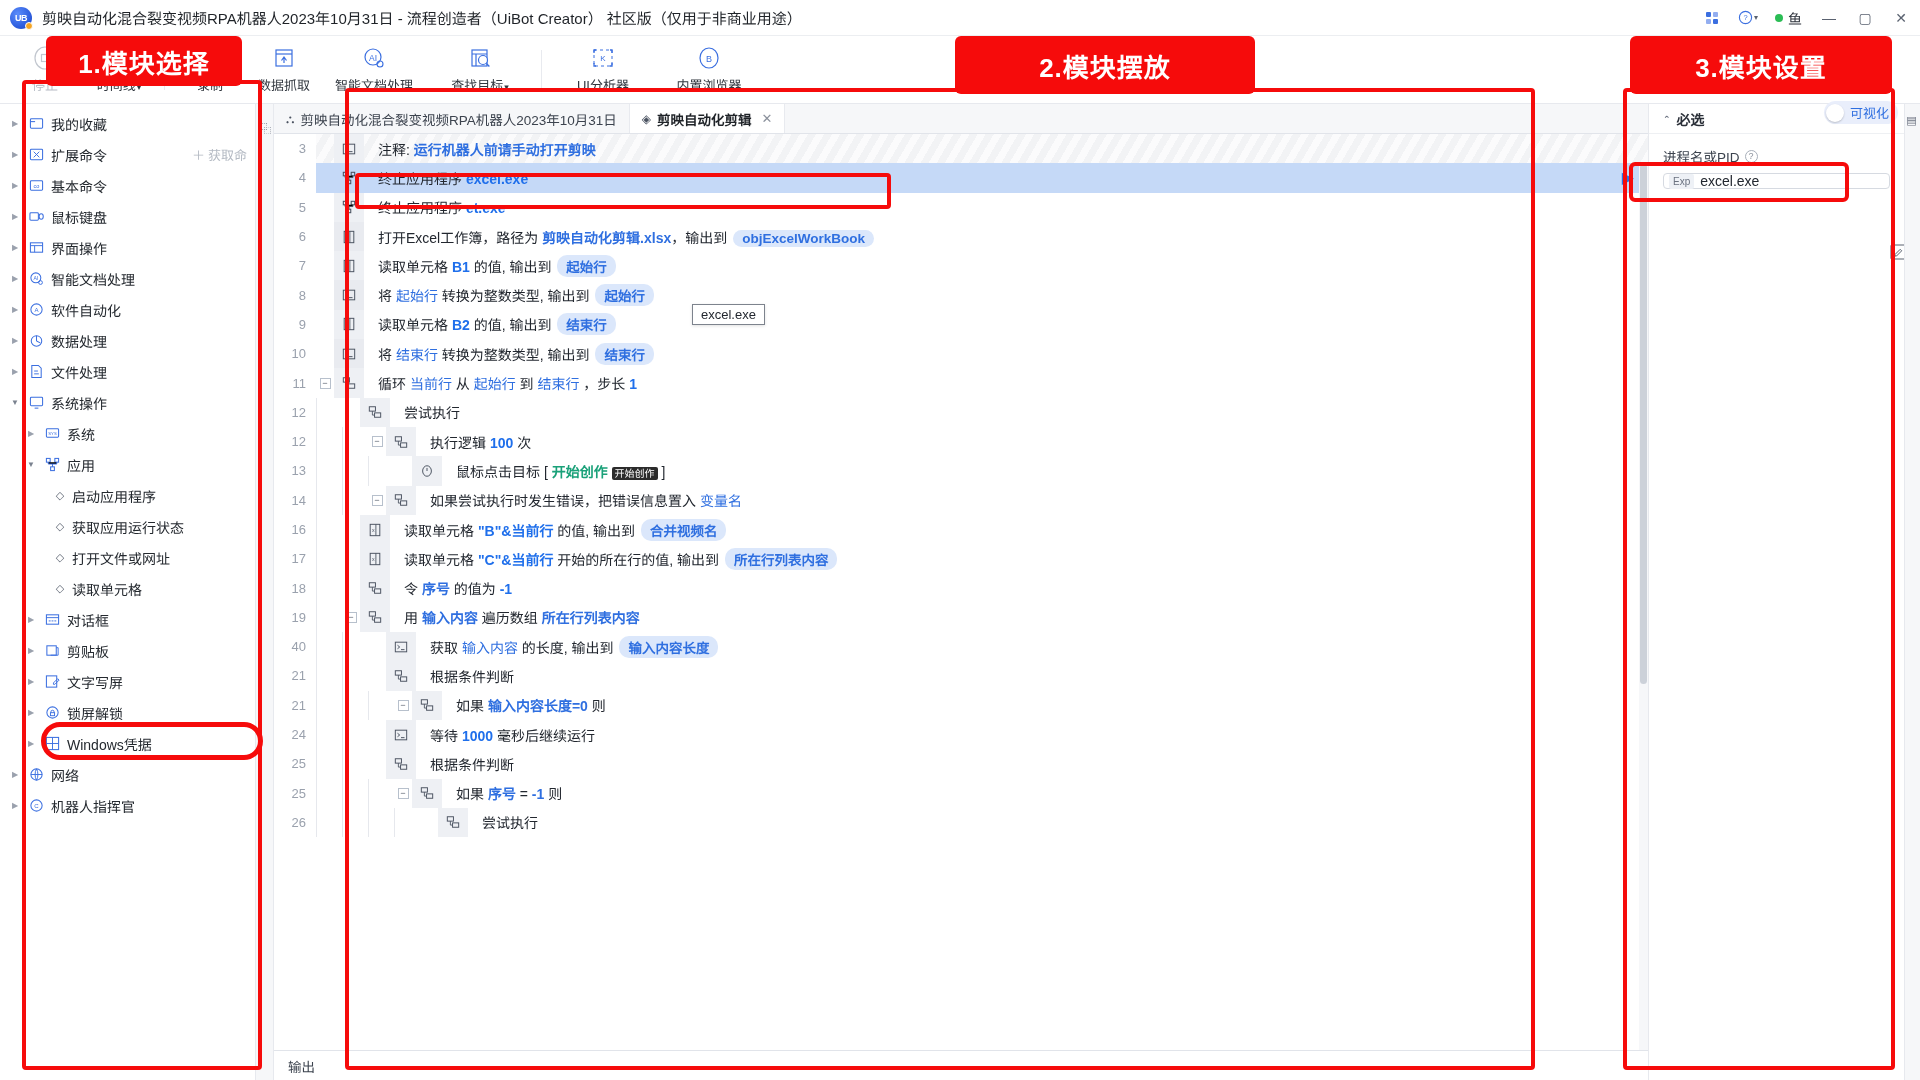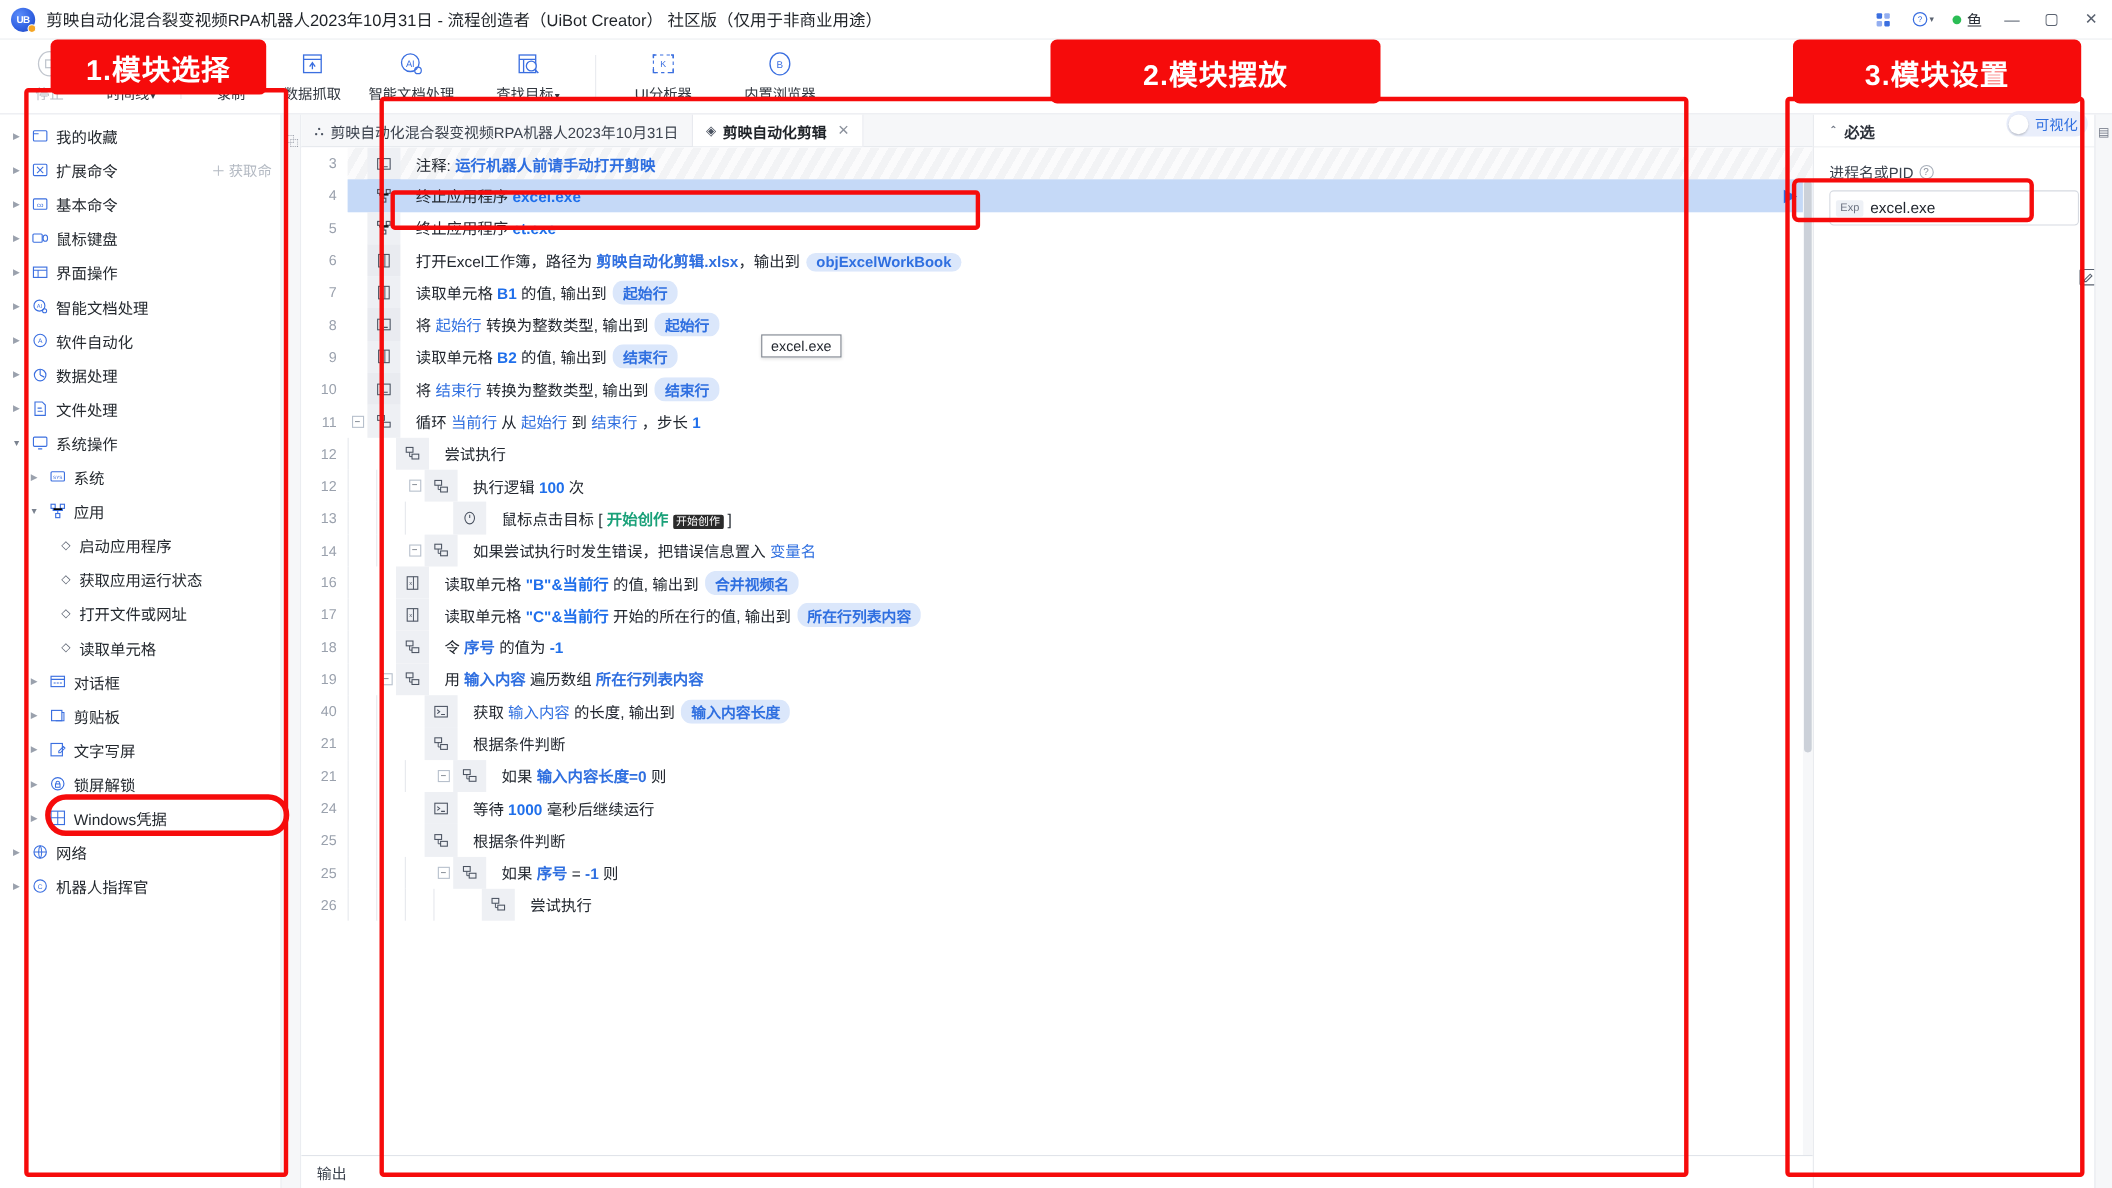--- a/index.html
+++ b/index.html
@@ -165,21 +165,21 @@
     font-size:14px;color:#2a2f38;border-bottom:1px solid #eef0f3;font-weight:600;
   }
   .rp-head .chev{font-size:9px;color:#6b7280;}
   .rp-field{padding:12px 30px 0 14px;}
   .rp-label{display:flex;align-items:center;gap:5px;font-size:13.5px;color:#3c434e;margin-bottom:7px;}
   .qmark{
     width:13px;height:13px;border-radius:50%;border:1px solid #a8afba;color:#8b919c;
     font-size:9px;display:inline-flex;align-items:center;justify-content:center;
   }
   .rp-input{
-    height:32px;border:1px solid #d6dae1;border-radius:4px;display:flex;align-items:center;background:#fff;
+    height:16px;border:1px solid #d6dae1;border-radius:4px;display:flex;align-items:center;background:#fff;
   }
   .exp-tag{
     background:#eef1f6;color:#6b7280;font-size:10px;padding:2px 4px;border-radius:2px;margin:0 6px 0 5px;flex:none;
   }
   .rp-val{font-size:14px;color:#22272f;}
   .rp-edit{
     position:absolute;right:14px;top:140px;color:#5a6270;font-size:14px;
   }
   .rightstrip{
     position:absolute;right:0;top:0;bottom:0;width:16px;background:#f6f7f9;border-left:1px solid #e7e9ee;

